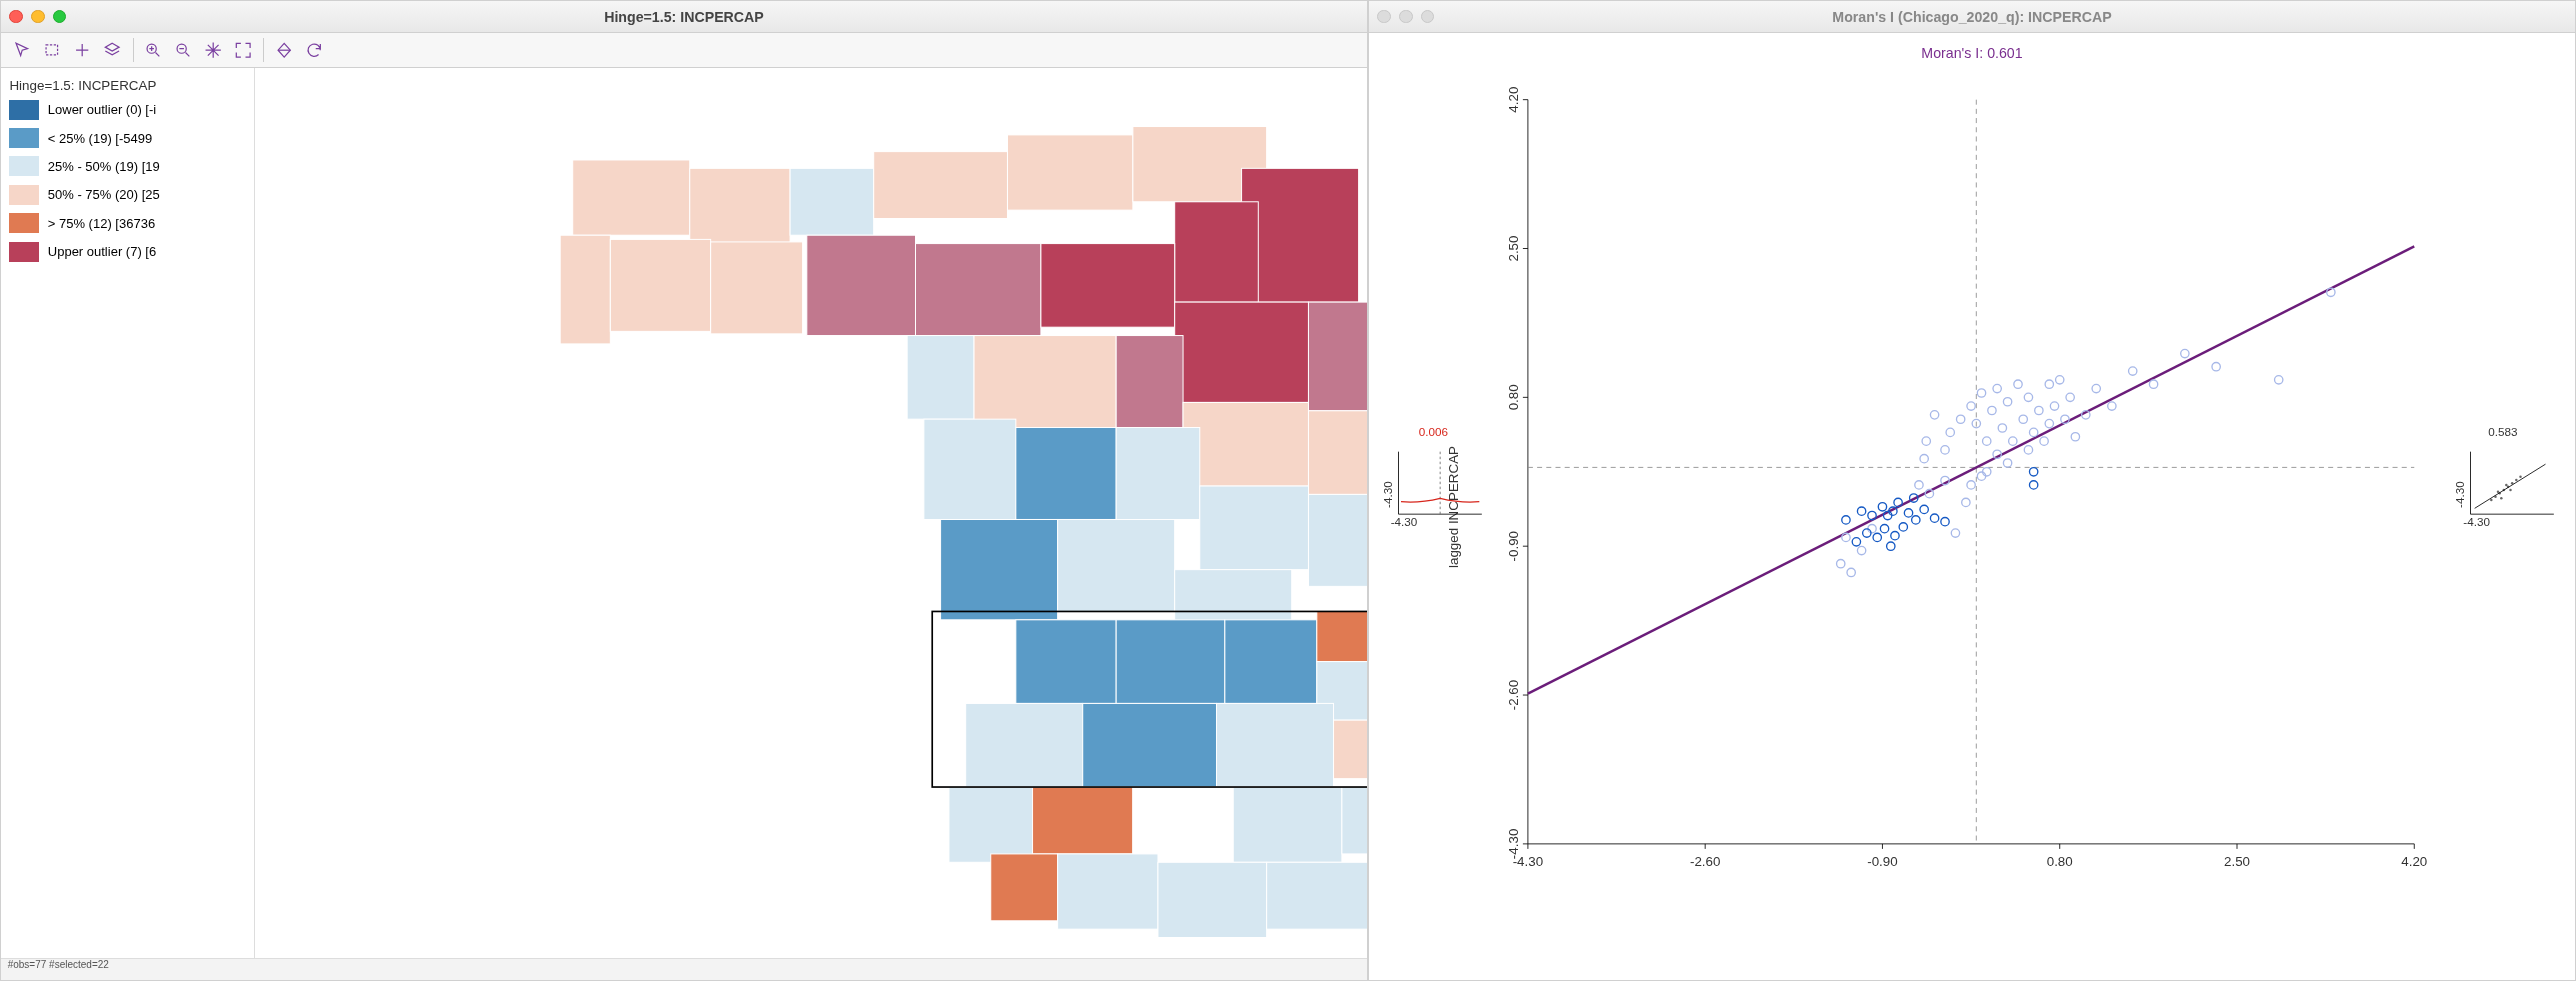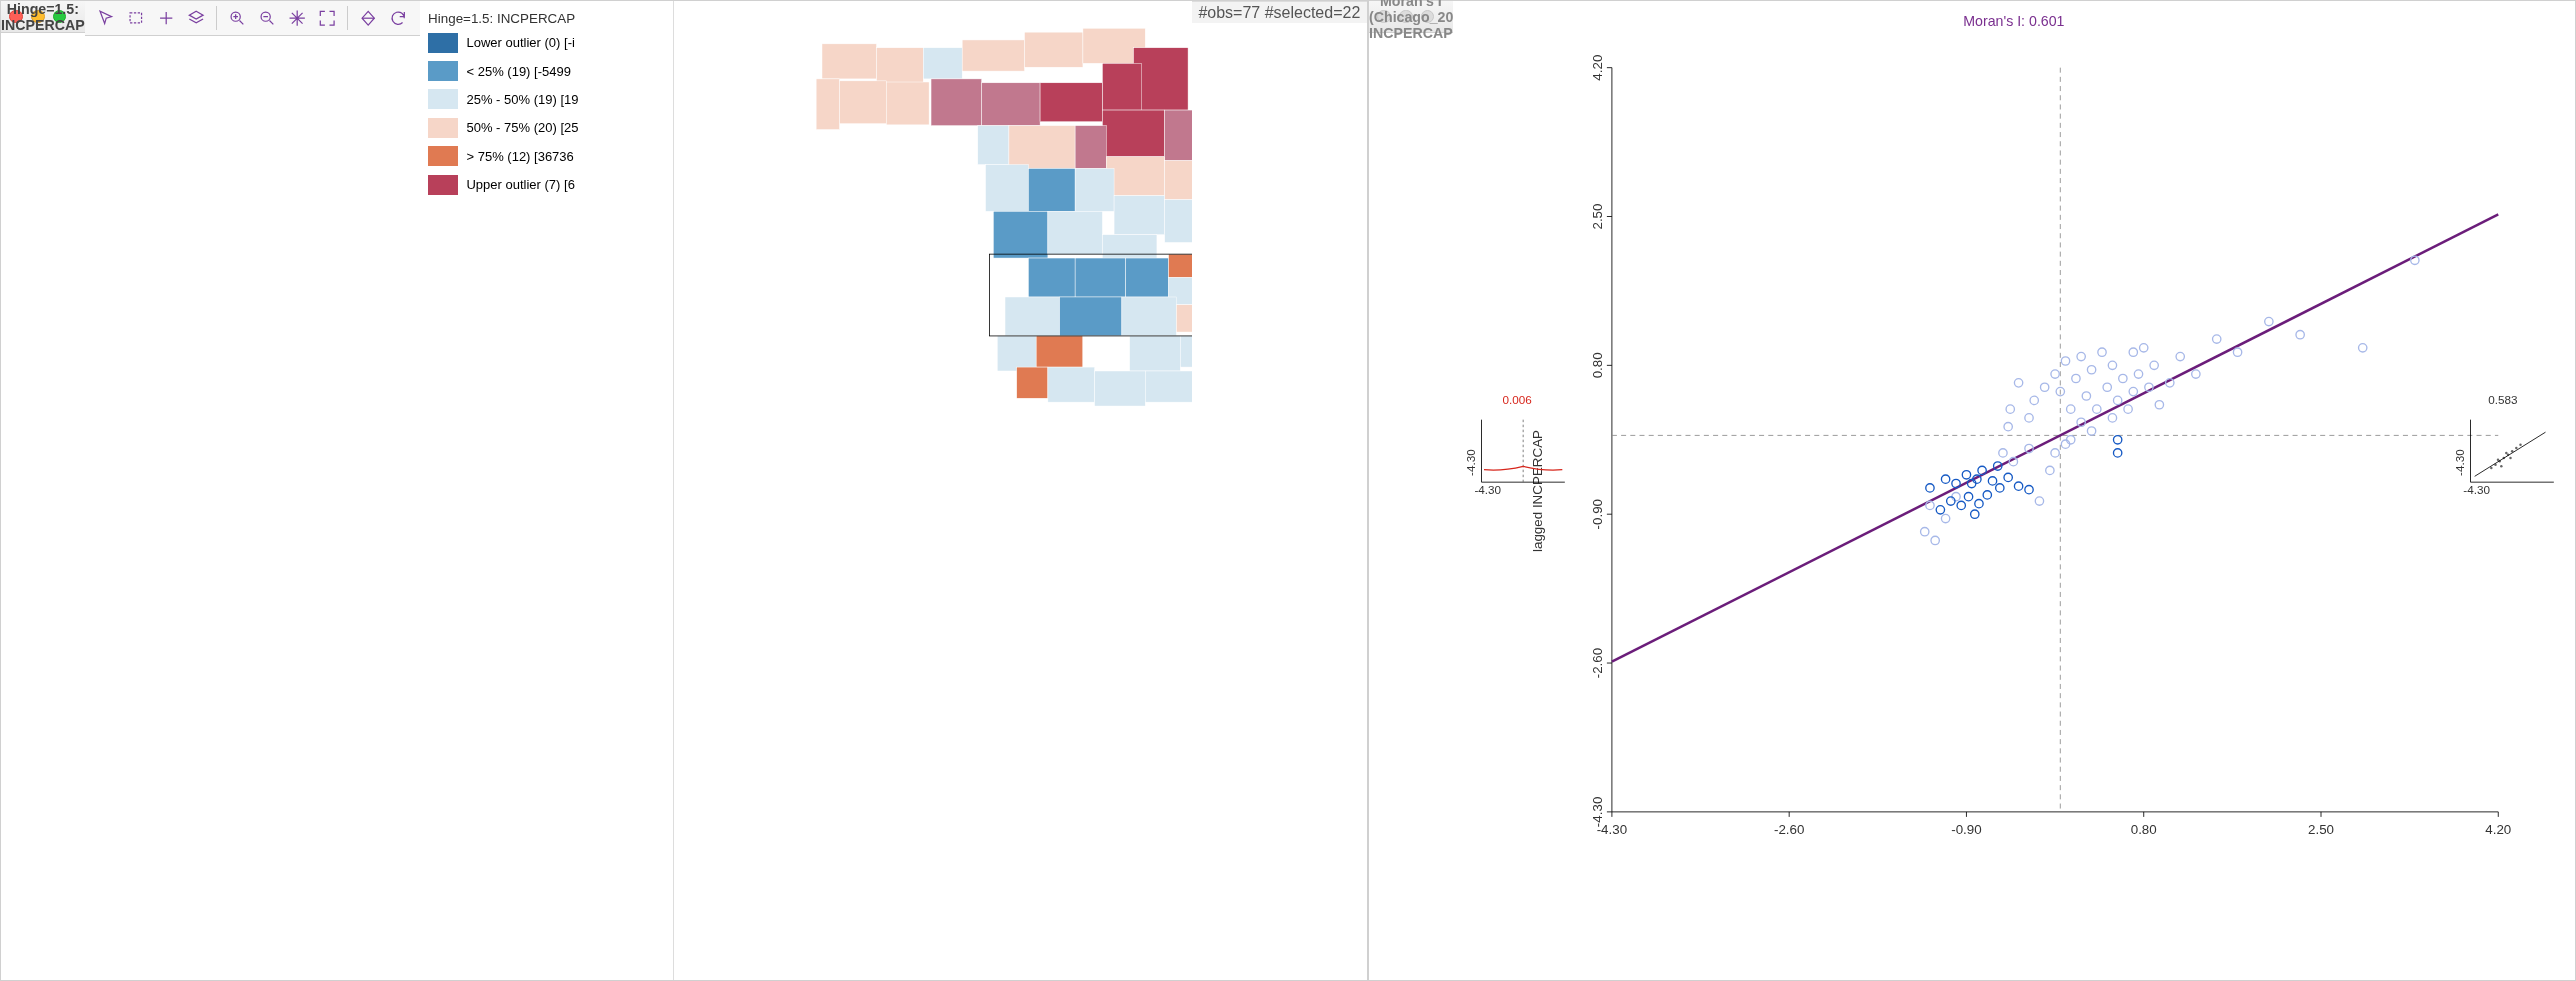--- a/index.html
+++ b/index.html
@@ -10,21 +10,21 @@
     width: 2576px;
     height: 981px;
     display: flex;
     overflow: hidden;
   }
   .window {
     position: relative;
     border: 0.8px solid #d0d0d0;
     background: #fff;
     display: flex;
-    flex-direction: row;
+    flex-direction: column;
   }
   .window-left { width: 1368px; height: 981px; }
   .window-right { width: 1208px; height: 981px; }
 
   
   .titlebar {
     height: 32px;
     background: linear-gradient(#f6f6f6,#e8e8e8);
     border-bottom: 0.8px solid #d0d0d0;
     display: flex;
@@ -67,21 +67,21 @@
   .legend-row { display:flex; align-items:center; gap:8.4px; margin-bottom:8.4px; font-size:13px;}
   .swatch { width:30px; height:20px; }
   .map-area { flex:1; position:relative; background:#fff;}
   .map-svg { position:absolute; inset:0; }
 
   
   .content-right { flex:1; position:relative; background:#fff;}
 
   .statusbar {
     height:22px; background:#f3f3f3; border-top:0.8px solid #ddd;
-    font-size:16px; color:#555; display:flex; align-items:center; padding:0 6.7px;
+    font-size:10px; color:#555; display:flex; padding:0 6.7px;
   }
 
   .moran-title { position:absolute; left:0; right:0; top:11.7px; text-align:center; font-size:14.2px; color:#7a2f8f; font-weight:400;}
   .xlabel { position:absolute; bottom:35px; left:0; right:0; text-align:center; font-size:13.4px; color:#333;}
   .ylabel { position:absolute; left:23.4px; top:50%; transform:translateY(-50%) rotate(-90deg); transform-origin:center; font-size:13.4px; color:#333;}
   .thumb { position:absolute; width:100px; height:84px; }
   .thumb svg { width:100%; height:100%;}
   .thumb-lbl { position:absolute; font-size:11.7px; color:#333; }
   .thumb-lbl.red { color:#d7261c;}
 </style>

